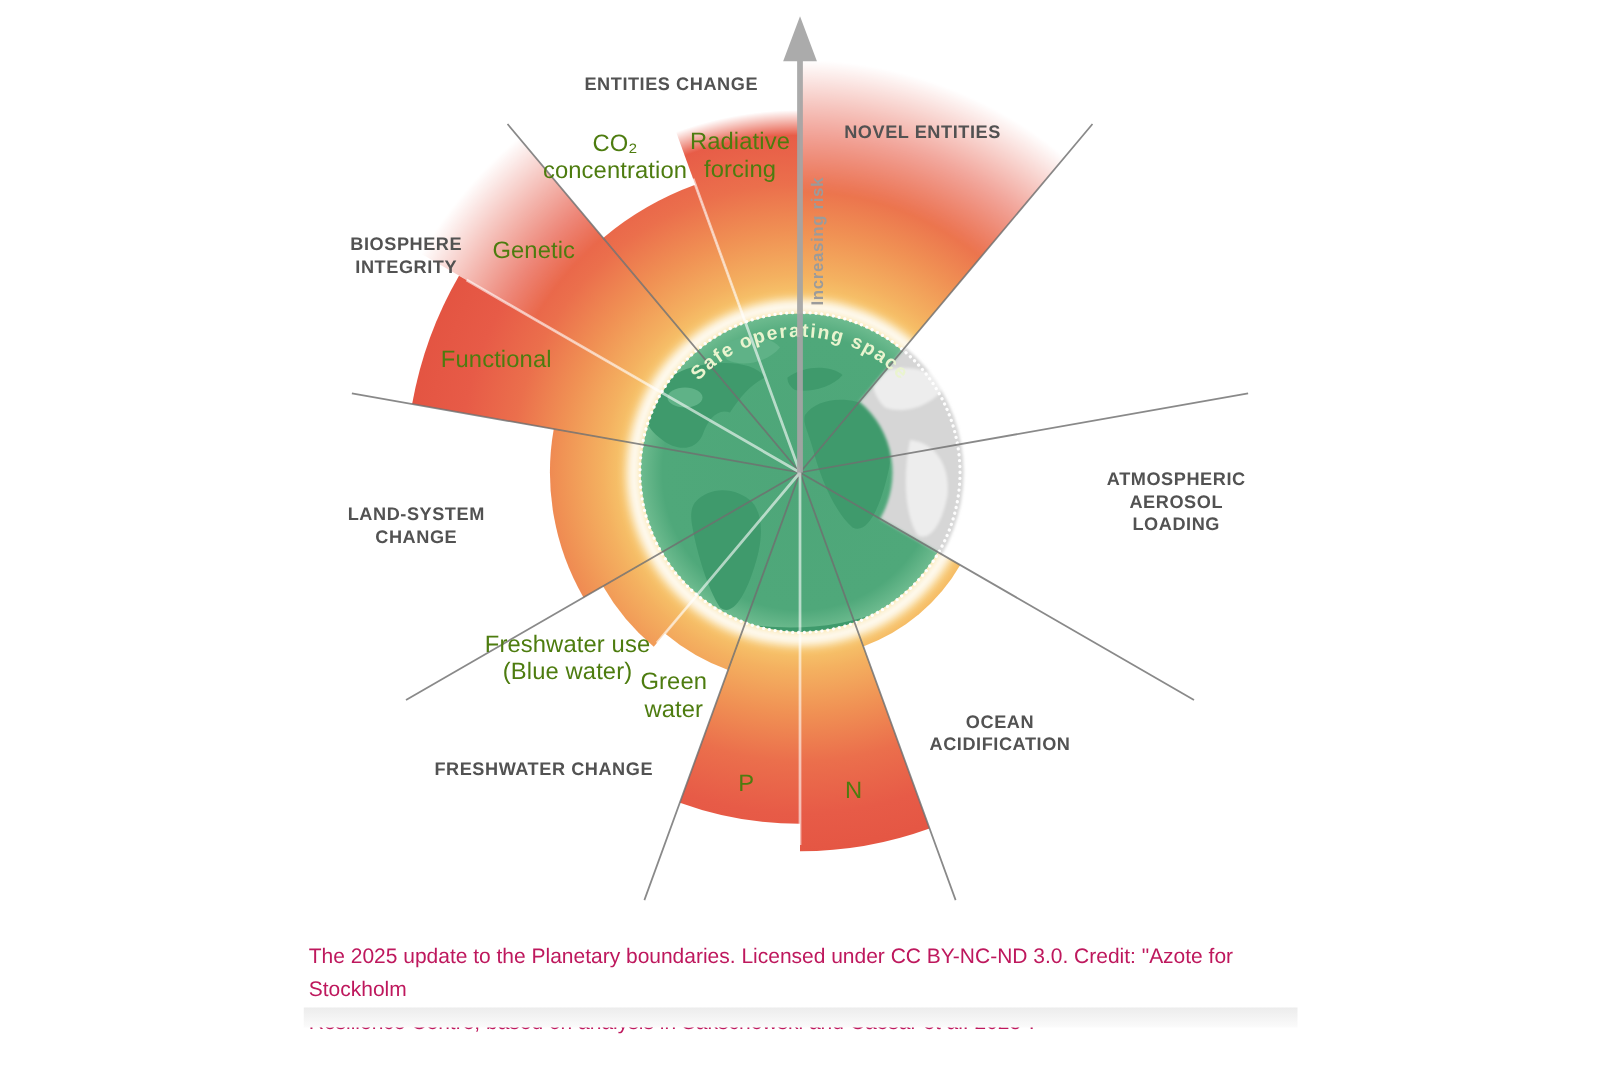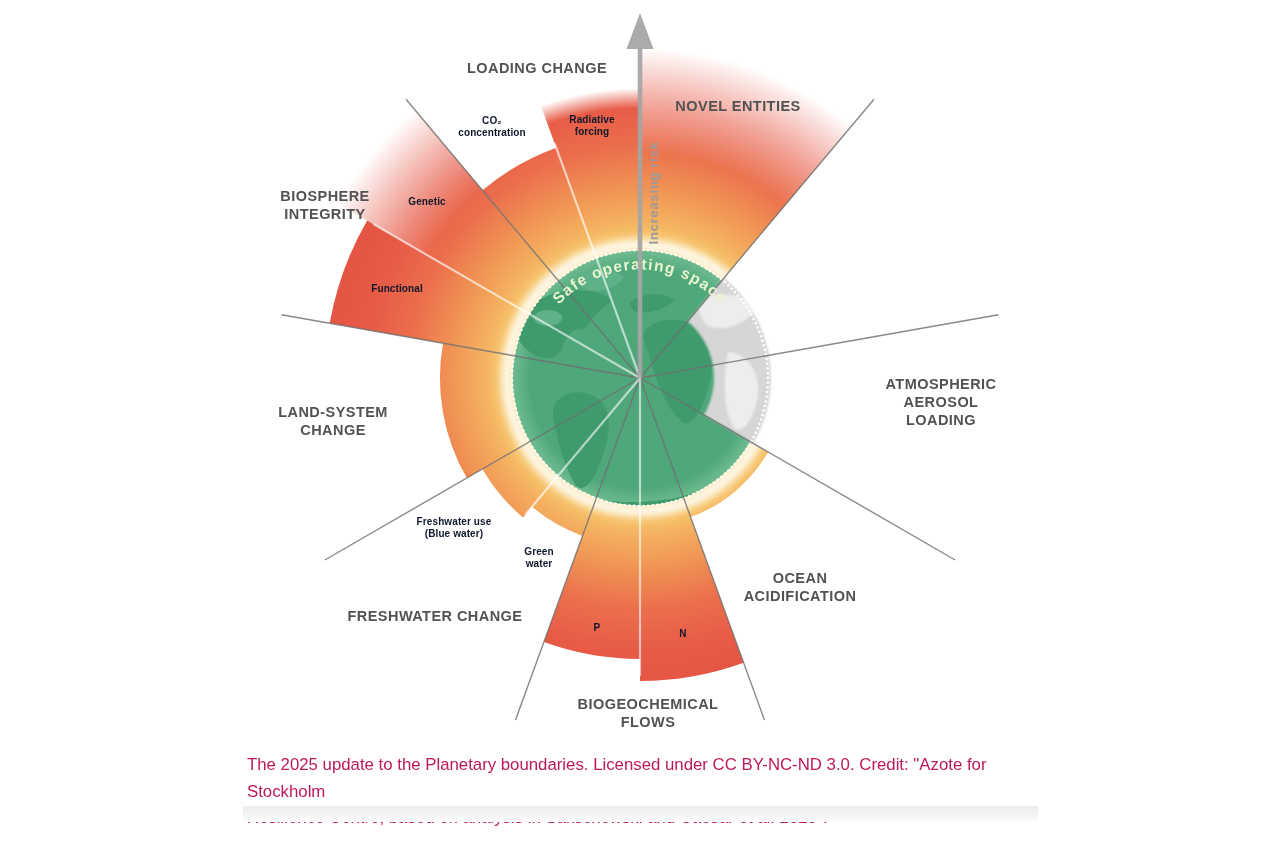--- a/index.html
+++ b/index.html
@@ -1,21 +1,21 @@
 <!DOCTYPE html>
 <html><head>
 <meta charset="utf-8">
 <style>
   html,body{margin:0;padding:0;background:#ffffff;}
   body{width:1280px;height:853px;overflow:hidden;font-family:"Liberation Sans",sans-serif;}
   .stage{position:relative;width:1280px;height:853px;background:#ffffff;}
   .stage svg{position:absolute;left:0;top:0;}
   .lbl{position:absolute;transform:translate(-50%,-50%);text-align:center;white-space:pre-line;pointer-events:none;}
   .cat{font-size:14.5px;font-weight:700;color:#525252;letter-spacing:.45px;line-height:1.24;}
-  .sub{font-size:10px;font-weight:700;color:#0f172a;letter-spacing:.1px;line-height:1.18;}
+  .sub{font-size:19px;font-weight:400;color:#4d7c0f;letter-spacing:.1px;line-height:1.18;}
   .caption{position:absolute;left:247px;top:752px;width:810px;font-size:16.8px;line-height:26.5px;
            color:#be185d;white-space:pre-line;}
   .caption-strip{position:absolute;left:243px;top:806px;width:795px;height:16px;
            background:linear-gradient(to bottom,#ececec,#fbfbfb);}
 </style>
 </head>
 <body>
 
 <div class="stage">
 
@@ -121,33 +121,31 @@
     <textPath xlink:href="#safeArc" href="#safeArc" startOffset="50%">Safe operating space</textPath>
   </text>
 
   <g>
     <rect x="637.7" y="42" width="4.6" height="336" fill="#A5A5A5" opacity="0.93"></rect>
     <polygon points="640,13 626.5,49 653.5,49" fill="#ABABAB"></polygon>
   </g>
   <text transform="translate(658 193) rotate(-90)" text-anchor="middle" fill="#9B9B9B" font-size="13.5" font-weight="600" letter-spacing="0.5" font-family="Liberation Sans, sans-serif">Increasing risk</text>
 </svg>
 
-  <div class="lbl cat" style="left:537px;top:69px;">LOADING CHANGE</div>
+  <div class="lbl cat" style="left:537px;top:69px;">ENTITIES CHANGE</div>
   <div class="lbl sub" style="left:492px;top:127px;">CO₂
 concentration</div>
   <div class="lbl sub" style="left:592px;top:126px;">Radiative
 forcing</div>
   <div class="lbl cat" style="left:738px;top:107px;">NOVEL ENTITIES</div>
   <div class="lbl cat" style="left:941px;top:403px;">ATMOSPHERIC
 AEROSOL
 LOADING</div>
   <div class="lbl cat" style="left:800px;top:588px;">OCEAN
 ACIDIFICATION</div>
-  <div class="lbl cat" style="left:648px;top:714px;">BIOGEOCHEMICAL
-FLOWS</div>
   <div class="lbl sub" style="left:597px;top:628px;">P</div>
   <div class="lbl sub" style="left:683px;top:634px;">N</div>
   <div class="lbl cat" style="left:435px;top:617px;">FRESHWATER CHANGE</div>
   <div class="lbl sub" style="left:539px;top:558px;">Green
 water</div>
   <div class="lbl sub" style="left:454px;top:528px;">Freshwater use
 (Blue water)</div>
   <div class="lbl cat" style="left:333px;top:422px;">LAND-SYSTEM
 CHANGE</div>
   <div class="lbl cat" style="left:325px;top:195px;margin-top:11px;">BIOSPHERE

